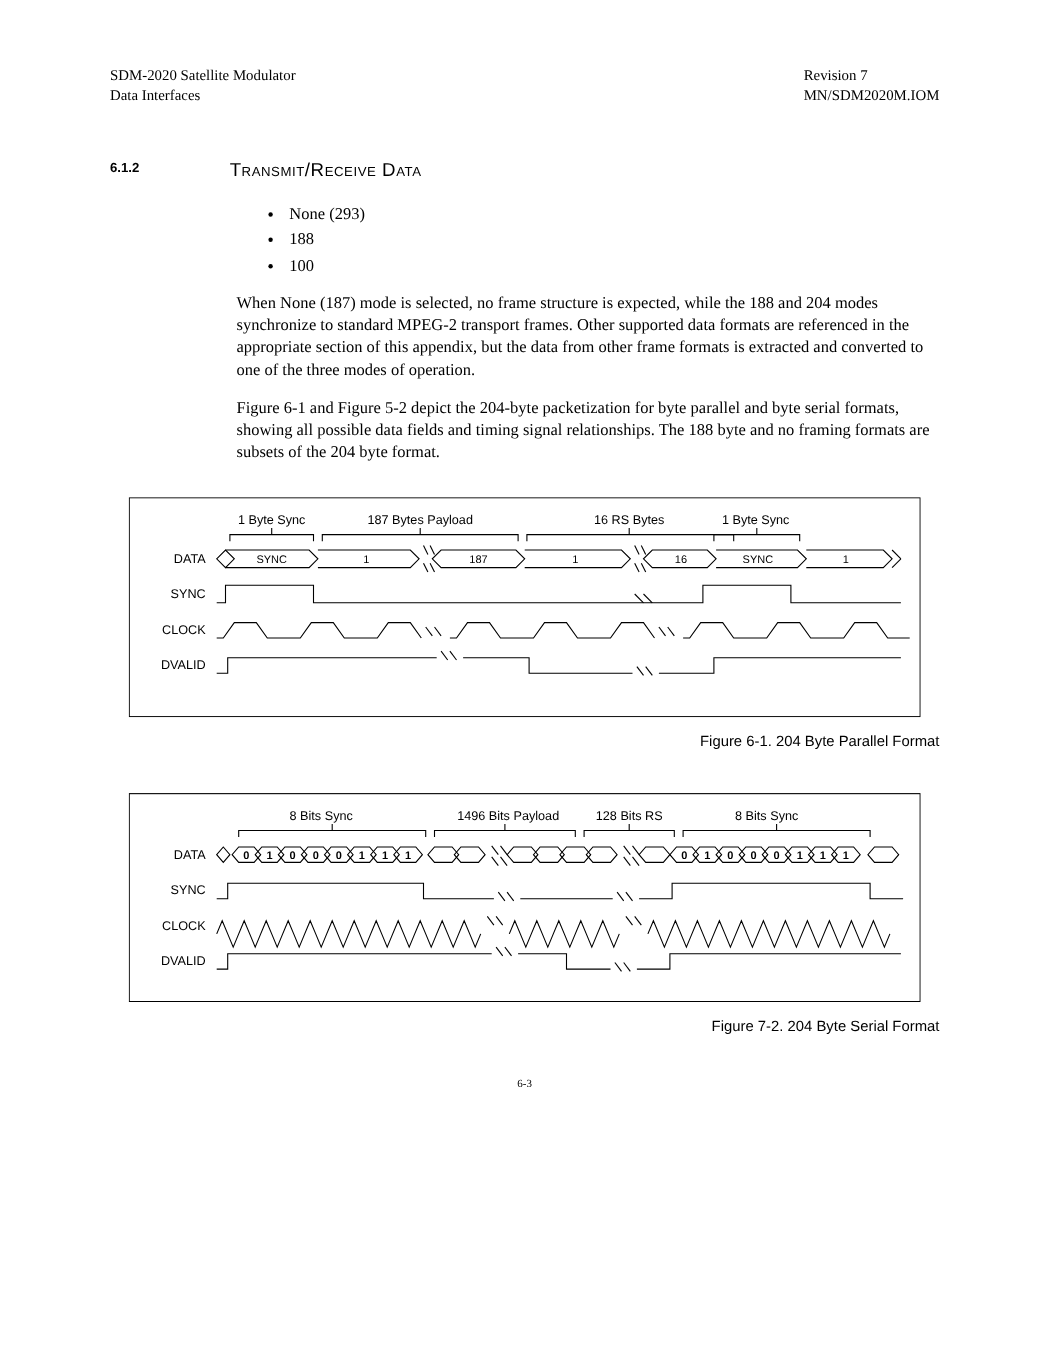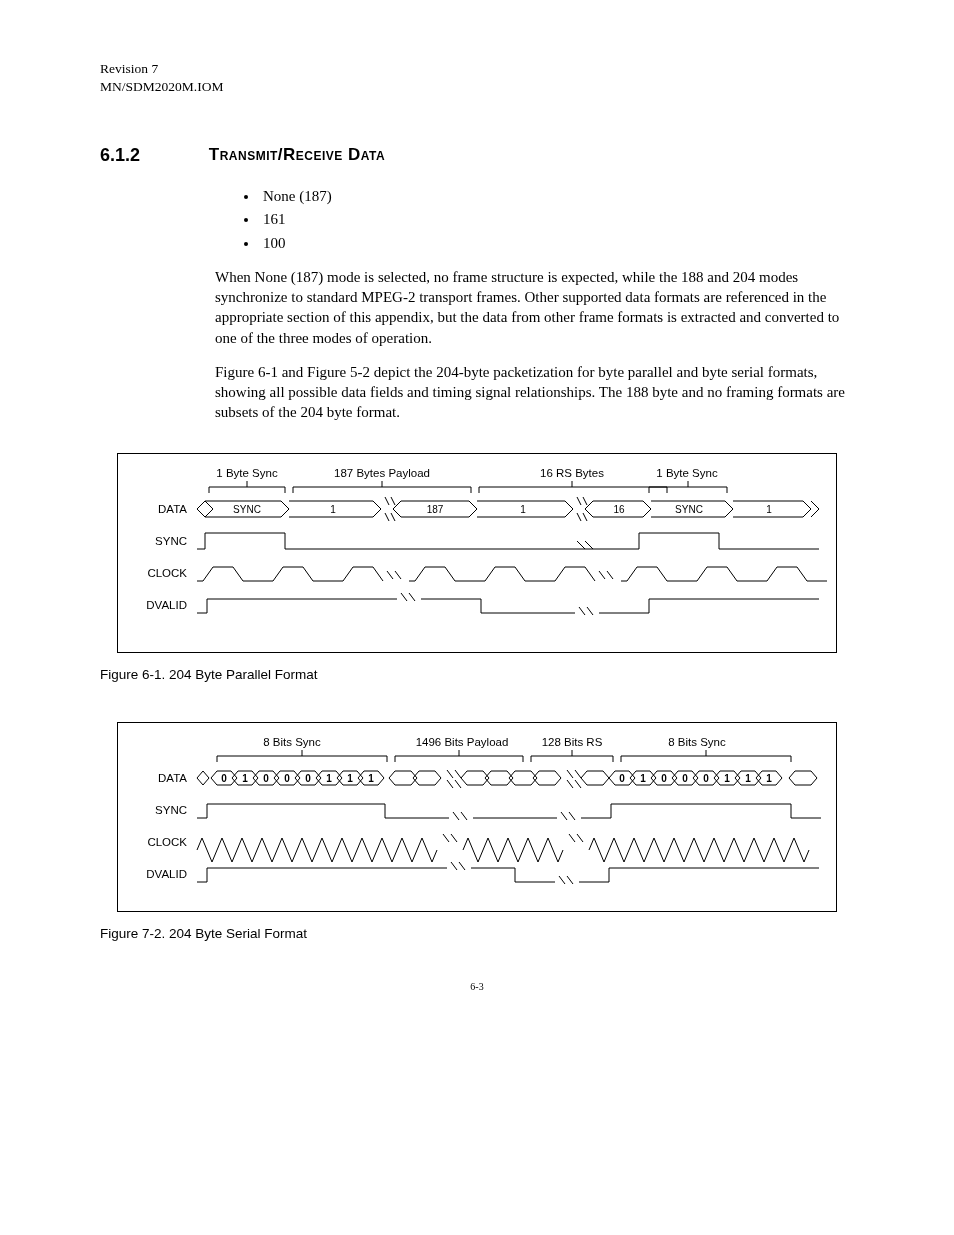--- a/index.html
+++ b/index.html
@@ -15,64 +15,68 @@
   .hdr {
     display: flex;
     justify-content: space-between;
     font-size: 13.5px;
     margin-bottom: 50px;
     line-height: 1.3;
   }
   .sec-num {
     font-family: Arial, Helvetica, sans-serif;
     font-weight: bold;
-    font-size: 18px;
+    font-size: 12px;
     display: inline-block;
     width: 105px;
     vertical-align: top;
   }
   .sec-title {
     font-family: Arial, Helvetica, sans-serif;
-    font-weight: bold;
+    font-weight: normal;
     font-size: 17px;
     font-variant: small-caps;
     letter-spacing: 0.5px;
   }
   .body-col {
     margin-left: 115px;
     margin-top: 20px;
     line-height: 1.35;
   }
   .body-col p { margin: 0 0 14px 0; }
   ul { margin: 4px 0 14px 0; padding-left: 44px; list-style: disc; }
   li { margin: 3px 0; padding-left: 4px;}
   .fig-svg { display:block; margin: 30px auto 10px auto; }
-  .fig-cap { text-align:left; font-family: Arial, Helvetica, sans-serif; font-size: 13.5px; margin: 14px 0 40px 0; }
+  .fig-cap { text-align:right; font-family: Arial, Helvetica, sans-serif; font-size: 13.5px; margin: 14px 0 40px 0; }
   .pgnum { text-align:center; font-size: 10px; margin-top: 40px; }
   svg text { font-family: Arial, Helvetica, sans-serif; }
 </style>
 </head>
 <body>
 
 <div class="hdr">
+  <div>
+    <div>SDM-2020 Satellite Modulator</div>
+    <div>Data Interfaces</div>
+  </div>
   <div style="text-align:left">
     <div>Revision 7</div>
     <div>MN/SDM2020M.IOM</div>
   </div>
 </div>
 
 <div>
   <span class="sec-num">6.1.2</span>
   <span class="sec-title">Transmit/Receive Data</span>
 </div>
 
 <div class="body-col">
   <ul>
-    <li>None (187)</li>
-    <li>161</li>
+    <li>None (293)</li>
+    <li>188</li>
     <li>100</li>
   </ul>
   <p>When None (187) mode is selected, no frame structure is expected, while the 188 and 204 modes synchronize to standard MPEG-2 transport frames. Other supported data formats are referenced in the appropriate section of this appendix, but the data from other frame formats is extracted and converted to one of the three modes of operation.</p>
   <p>Figure 6-1 and Figure 5-2 depict the 204-byte packetization for byte parallel and byte serial formats, showing all possible data fields and timing signal relationships. The 188 byte and no framing formats are subsets of the 204 byte format.</p>
 </div>
 
 <svg class="fig-svg" width="720" height="200" viewBox="0 0 720 200">
   <rect x="0.5" y="0.5" width="719" height="199" fill="#fff" stroke="#000"></rect>
 
   <g font-size="11.5" text-anchor="middle">

